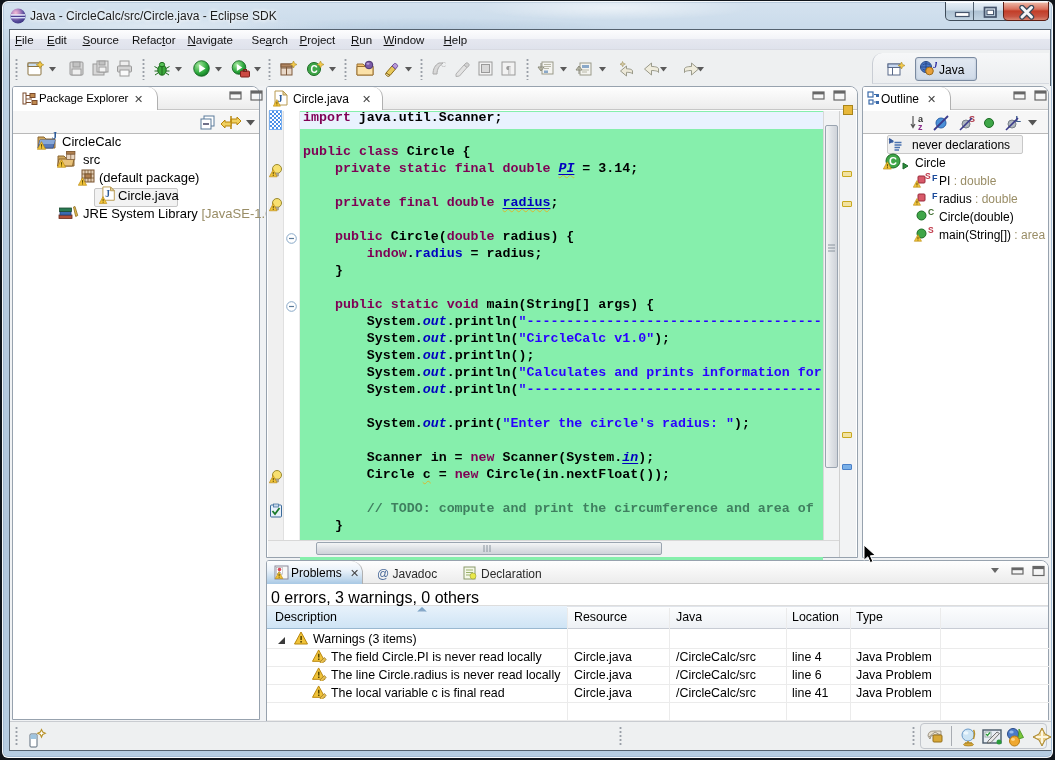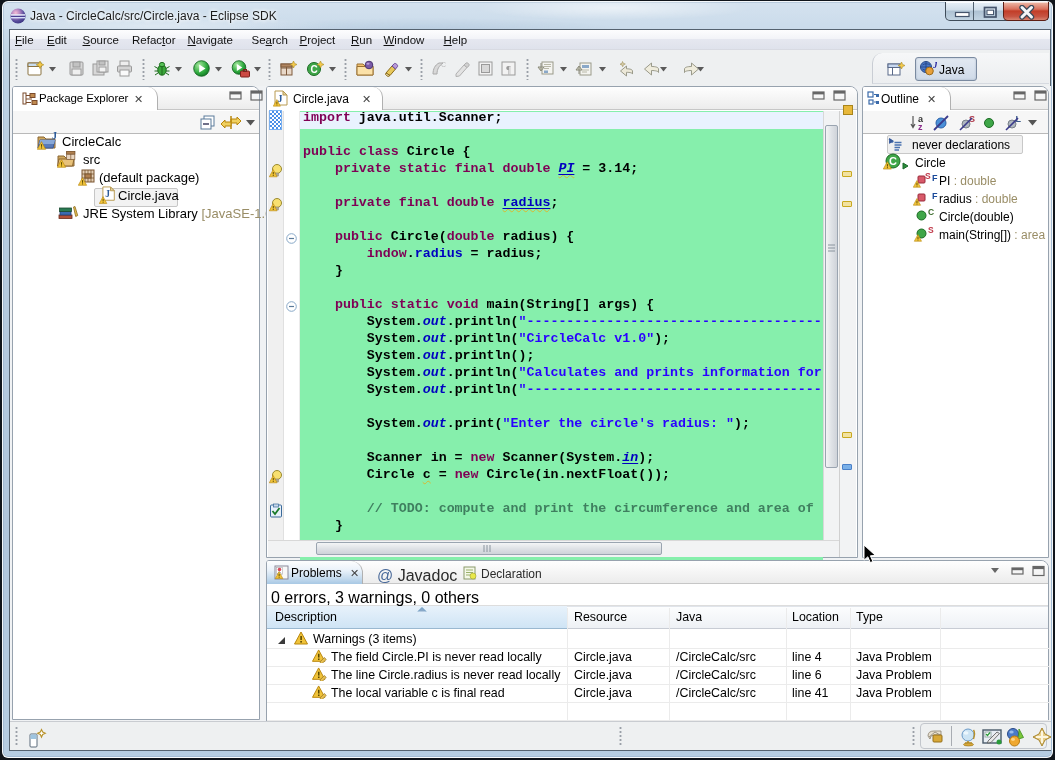--- a/index.html
+++ b/index.html
@@ -564,21 +564,21 @@
   <svg class="tabico" style="left:7px;top:4px" width="16" height="16">
               <rect x="1" y="1" width="13" height="13" fill="#f8f8f8" stroke="#8a8a9a"></rect>
               <rect x="2.5" y="2.5" width="6" height="7" fill="#fff" stroke="#aaa" stroke-width=".6"></rect>
               <circle cx="5.5" cy="4.5" r="1.8" fill="#d84a5a"></circle>
               <path d="M3 9 l2.5-2.5 2 2" stroke="#b8b8c8" fill="none"></path>
               <use href="#warnsm" transform="translate(1,6) scale(0.58)"></use>
             </svg>
   <span style="position:absolute;left:24px;top:5px;font-size:12px">Problems</span>
   <span class="tabx" style="left:83px">✕</span>
   <div class="tab" style="left:101px;width:88px"></div>
-  <span style="position:absolute;left:110px;top:6px;font-size:16px;color:#2a2a2a"><span style="color:#4a6a9a">@</span> Javadoc</span>
+  <span style="position:absolute;left:110px;top:6px;font-size:12px;color:#2a2a2a"><span style="color:#4a6a9a">@</span> Javadoc</span>
   <div class="tab" style="left:190px;width:100px"></div>
   <svg class="tabico" style="left:196px;top:5px" width="15" height="15">
               <rect x="1" y="1" width="11" height="12" fill="#f4f8e8" stroke="#8a9a6a"></rect>
               <path d="M3 4 h7 M3 6.5 h7 M3 9 h5" stroke="#9ab06a"></path>
               <circle cx="10" cy="10" r="3" fill="#e8e84a" stroke="#a0a030" stroke-width=".6"></circle>
             </svg>
   <span style="position:absolute;left:214px;top:6px;font-size:12px;color:#2a2a2a">Declaration</span>
   <svg class="mmbtn" style="left:722px;top:4px" width="58" height="12">
    <path d="M2 3 h8 l-4 5z" fill="#666"></path>
    <rect x="23" y="3" width="11" height="6" fill="none" stroke="#666" stroke-width="1.2"></rect>

